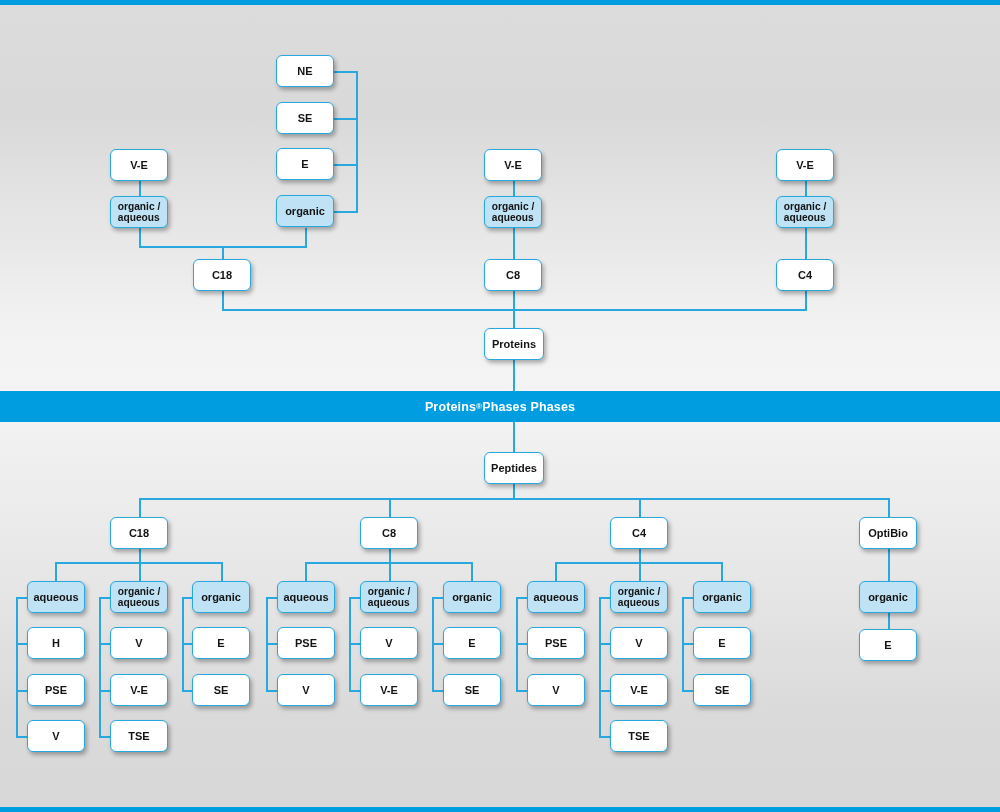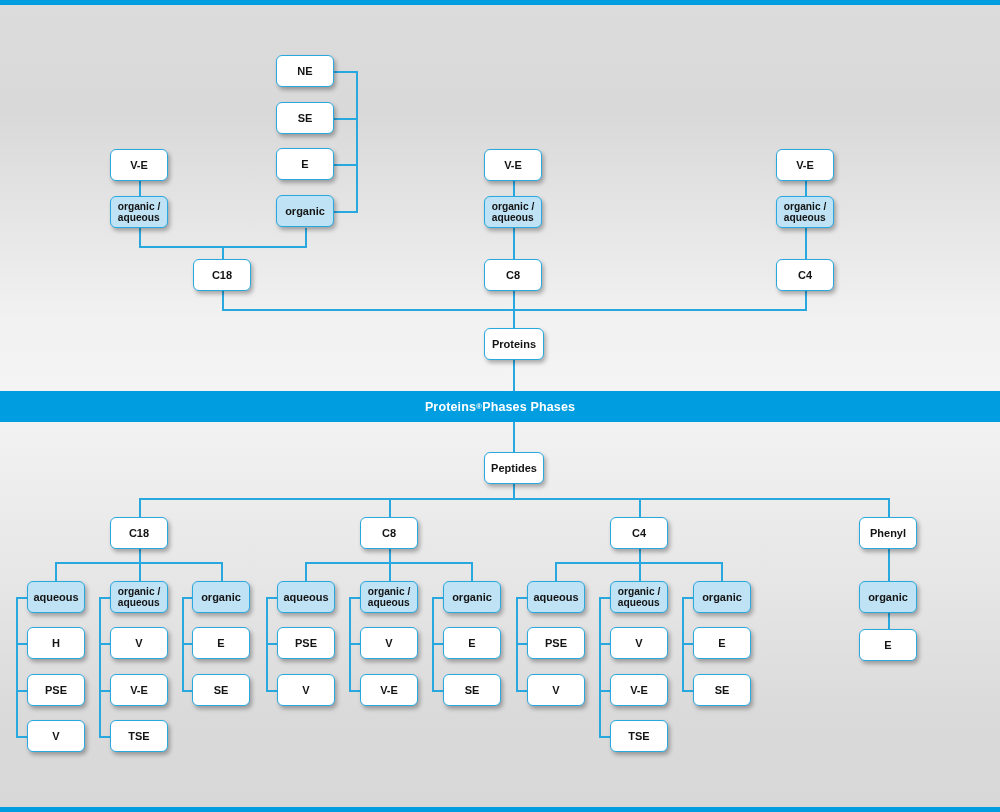--- a/index.html
+++ b/index.html
@@ -321,21 +321,21 @@
       <span>TSE</span>
     </div>
   <div class="box" style="left:693px; top:627px; width:58px; height:32px;">
       <span>E</span>
     </div>
   <div class="box" style="left:693px; top:674px; width:58px; height:32px;">
       <span>SE</span>
     </div>
 
   <div class="box" style="left:859px; top:517px; width:58px; height:32px;">
-      <span>Phenyl</span>
+      <span>OptiBio</span>
     </div>
   <div class="box blue" style="left:859px; top:581px; width:58px; height:32px;">
       <span>organic</span>
     </div>
   <div class="box" style="left:859px; top:629px; width:58px; height:32px;">
       <span>E</span>
     </div>
 
 </div>
 

